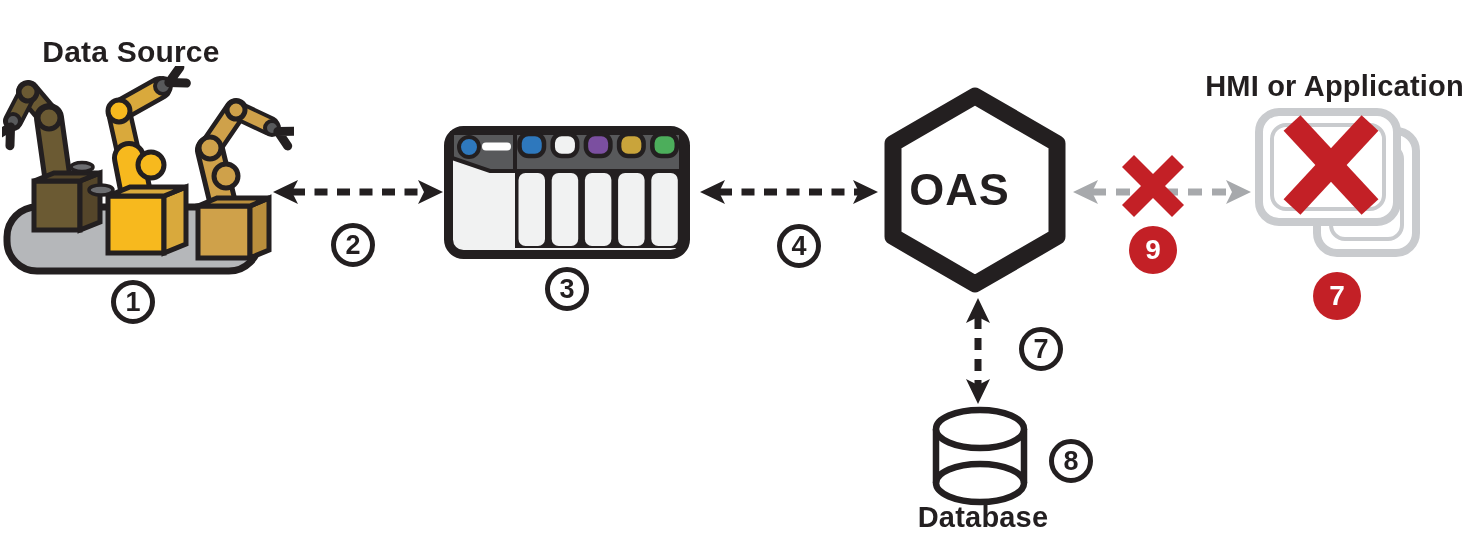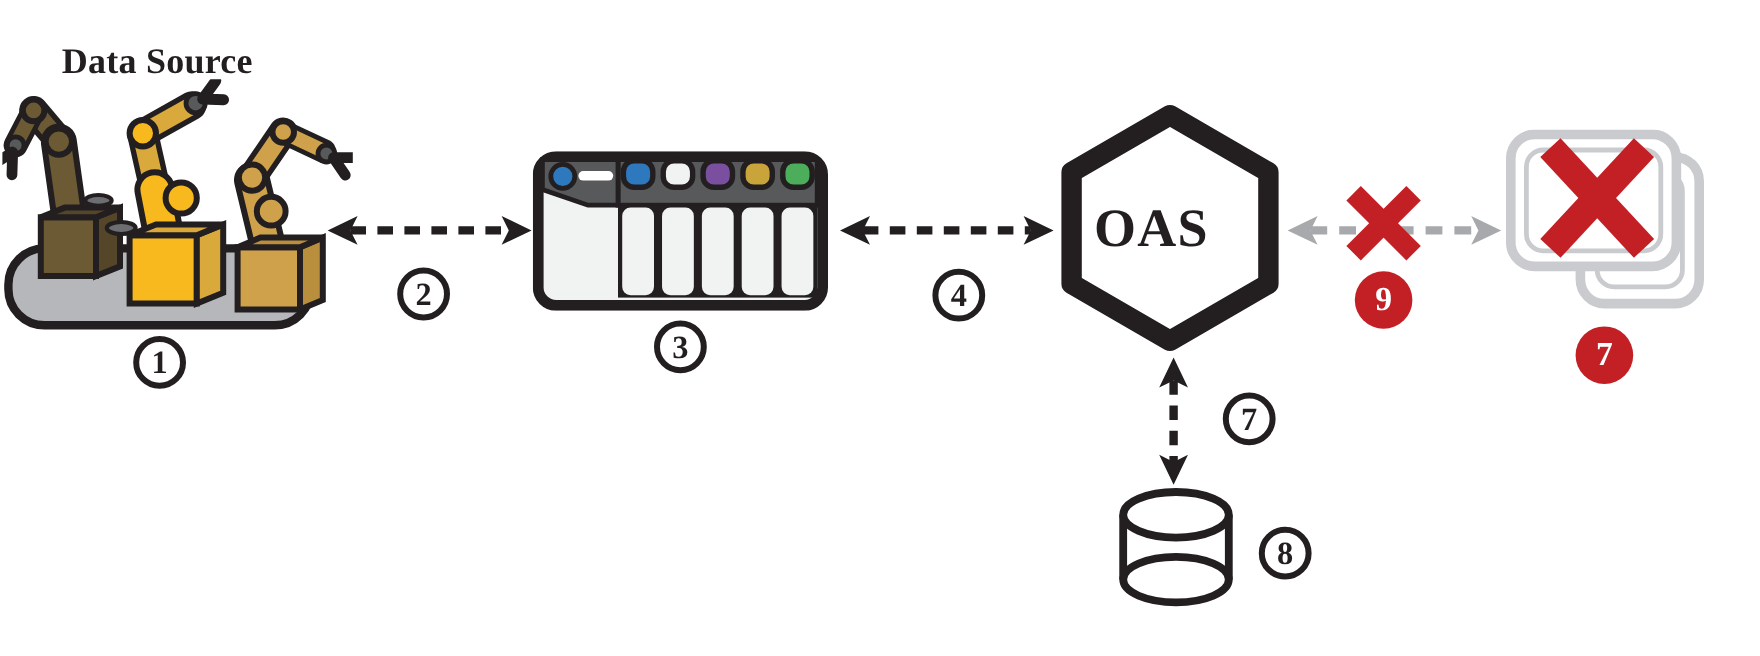--- a/index.html
+++ b/index.html
@@ -1,18 +1,18 @@
 <!DOCTYPE html>
 <html style="--ink: #231F20; --red: #C32026; --dash-gray: #A7A9AC; --hmi-gray: #C9CBCE; --platform-gray: #B5B7BA; --plc-dark: #58595B; --plc-body: #F1F2F2; --module-blue: #2E78BD; --module-white: #F1F2F2; --module-purple: #7B4FA0; --module-gold: #C9A43B; --module-green: #4CAE5B; --robot-olive: #6B5A33; --robot-olive-dark: #55462A; --robot-yellow: #F7B91E; --robot-gold: #D9A93C; --robot-tan: #CFA14A; --robot-tan-dark: #B98E3C; --joint-gray: #58595B; --pad-gray: #6D6E71;"><head>
 <meta charset="utf-8">
 <style>
   html,body{margin:0;padding:0;background:#fff;}
   .canvas{
     position:relative;width:1467px;height:547px;background:#fff;overflow:hidden;
-    font-family:Liberation Serif, serif;color:var(--ink,#231F20);
+    font-family:Liberation Sans, sans-serif;color:var(--ink,#231F20);
   }
   .abs{position:absolute;}
   .label{font-weight:700;text-align:center;letter-spacing:0.2px;line-height:1.05;}
   .badge{
     width:44px;height:44px;border-radius:50%;box-sizing:border-box;
     border:5px solid var(--ink,#231F20);background:#fff;
     display:flex;align-items:center;justify-content:center;
     font-weight:700;font-size:27px;color:var(--ink,#231F20);
   }
   .badge-red{
@@ -140,20 +140,21 @@
     <polygon points="1,15 26,3 20,15 26,27" style="fill:var(--dash-gray,#A7A9AC)"></polygon>
     <polygon points="179,15 154,3 160,15 154,27" style="fill:var(--dash-gray,#A7A9AC)"></polygon>
     <line x1="20" y1="15" x2="160" y2="15" style="stroke:var(--dash-gray,#A7A9AC)" stroke-width="7" stroke-dasharray="14 10"></line>
   </svg>
   <svg class="abs" style="left:1121px;top:154px;" width="64" height="64" viewBox="0 0 64 64">
     <line x1="7" y1="7" x2="57" y2="57" style="stroke:var(--red,#C32026)" stroke-width="17"></line>
     <line x1="57" y1="7" x2="7" y2="57" style="stroke:var(--red,#C32026)" stroke-width="17"></line>
   </svg>
   <div class="abs badge-red" style="left:1129px;top:226px;">9</div>
 
+  <div class="abs label" style="left:1202px;top:71px;width:265px;font-size:29px;">HMI or Application</div>
 
   <svg class="abs" style="left:1255px;top:108px;" width="165" height="152" viewBox="0 0 165 152">
     <rect x="62" y="23" width="99" height="122" rx="20" fill="#FFFFFF" style="stroke:var(--hmi-gray,#C9CBCE)" stroke-width="8"></rect>
     <rect x="76" y="37" width="71" height="94" rx="14" fill="none" style="stroke:var(--hmi-gray,#C9CBCE)" stroke-width="4"></rect>
     <rect x="4" y="4" width="138" height="110" rx="20" fill="#FFFFFF" style="stroke:var(--hmi-gray,#C9CBCE)" stroke-width="8"></rect>
     <rect x="17" y="17" width="112" height="84" rx="14" fill="none" style="stroke:var(--hmi-gray,#C9CBCE)" stroke-width="4"></rect>
     <g>
       <line x1="37" y1="15" x2="115" y2="99" style="stroke:var(--red,#C32026)" stroke-width="23"></line>
       <line x1="115" y1="15" x2="37" y2="99" style="stroke:var(--red,#C32026)" stroke-width="23"></line>
     </g>
@@ -168,14 +169,15 @@
   </svg>
   <div class="abs badge" style="left:1019px;top:327px;">7</div>
 
   <svg class="abs" style="left:929px;top:404px;" width="104" height="104" viewBox="0 0 104 104">
     <path d="M7,25 V79 A44,19 0 0 0 95,79 V25 Z" fill="#FFFFFF"></path>
     <ellipse cx="51" cy="79" rx="44" ry="19" fill="none" style="stroke:var(--ink,#231F20)" stroke-width="6.5"></ellipse>
     <path d="M7,25 V79 M95,25 V79" fill="none" style="stroke:var(--ink,#231F20)" stroke-width="6.5"></path>
     <ellipse cx="51" cy="25" rx="44" ry="19" fill="#FFFFFF" style="stroke:var(--ink,#231F20)" stroke-width="6.5"></ellipse>
   </svg>
   <div class="abs badge" style="left:1049px;top:439px;">8</div>
+  <div class="abs label" style="left:902px;top:502px;width:162px;font-size:29px;">Database</div>
 
 </div>
 
 </body></html>

